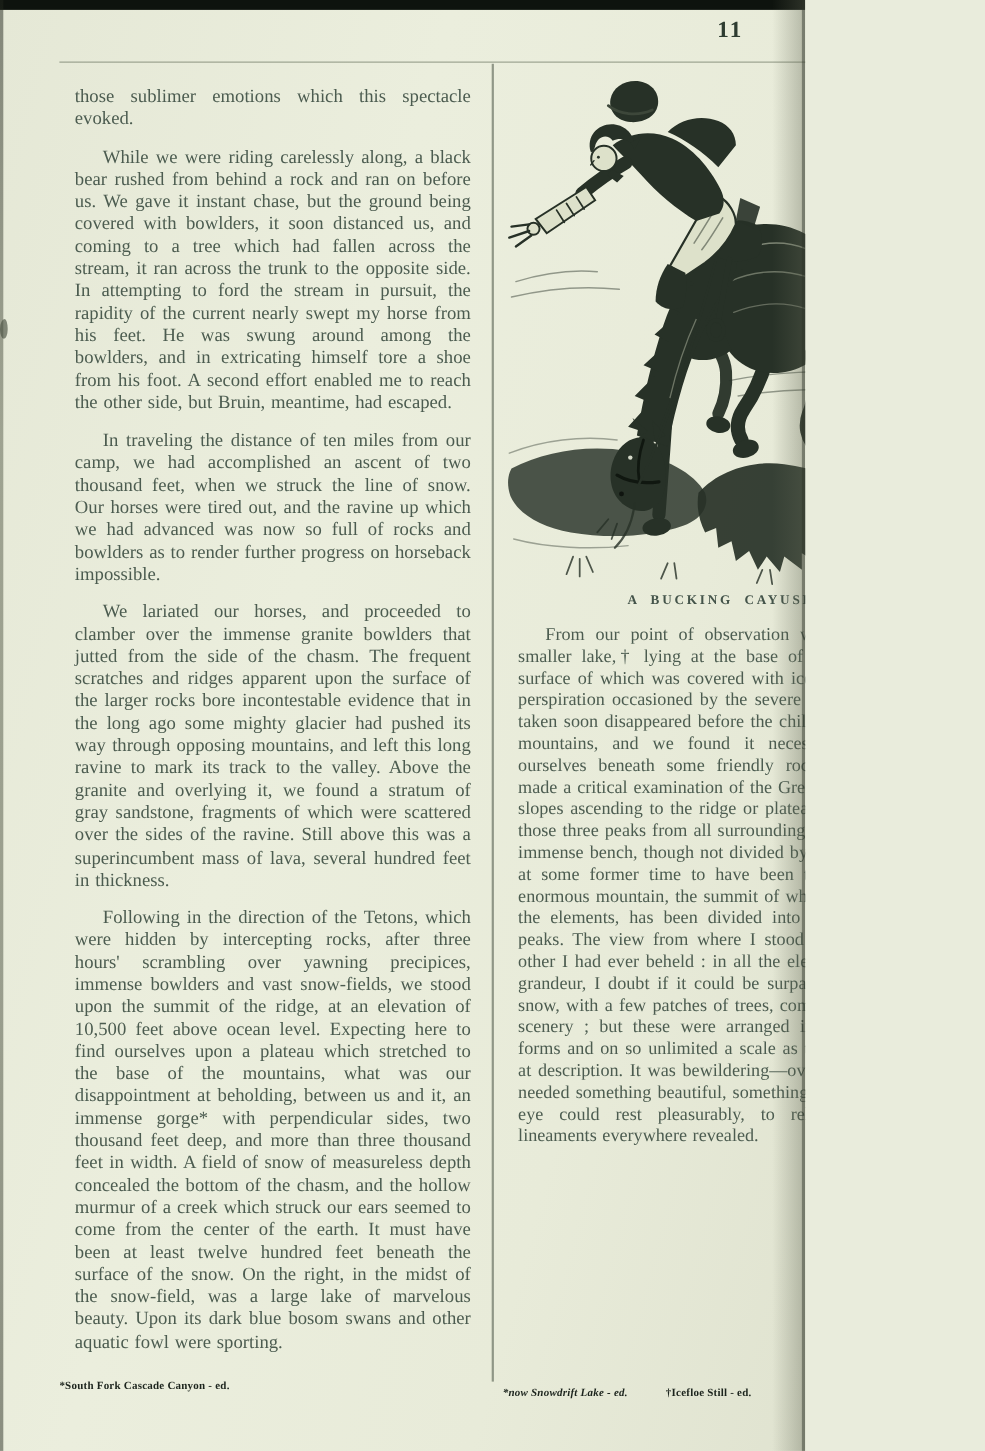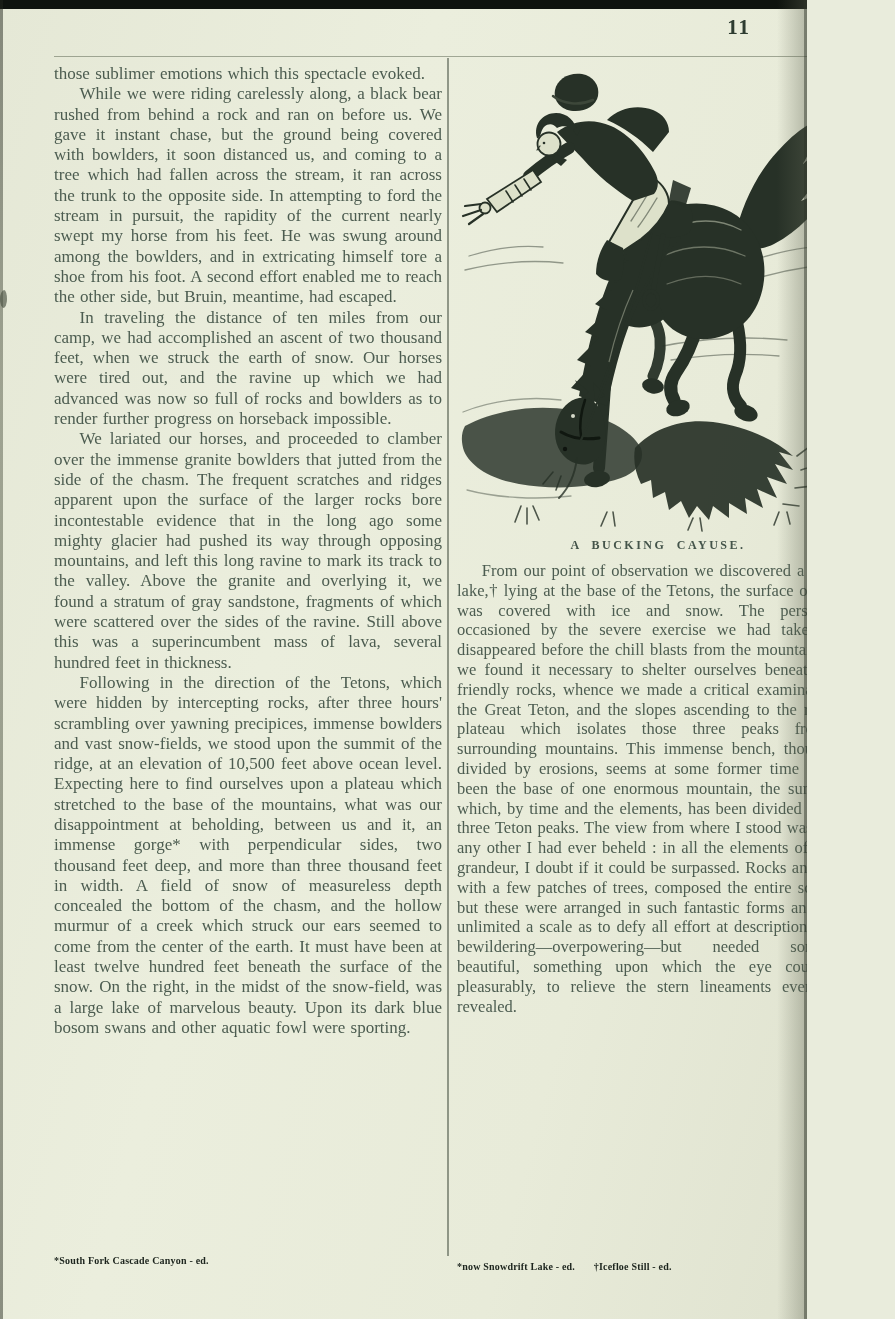--- a/index.html
+++ b/index.html
@@ -3,21 +3,21 @@
 <meta charset="utf-8">
 <style>
   html, body { margin: 0; padding: 0; }
   body {
     width: 895px; height: 1319px;
     font-family: "Liberation Serif", serif;
     background: #e9ecdc;
     overflow: hidden;
   }
   .scan {
-    position: relative; width: 807px; height: 1319px;
+    position: relative; width: 732px; height: 1319px;
     background: linear-gradient(105deg, #e5e8d6 0%, #ebeedd 38%, #e8ebd9 72%, #e0e3d0 100%);
     overflow: hidden;
   }
   .top-bar {
     position: absolute; top: 0; left: 0; width: 100%; height: 9px;
     background: #0e130e;
   }
   .left-edge {
     position: absolute; left: 0; top: 0; width: 3px; height: 100%;
     background: linear-gradient(to bottom, #20251c, #565c4a 30%, #4a5040 70%, #2a2f24);
@@ -46,59 +46,59 @@
     border-top: 1.5px solid rgba(85,95,75,.5);
   }
   .col-divider {
     position: absolute; left: 447px; top: 58px; width: 1.5px; height: 1198px;
     background: rgba(70,80,65,.55);
   }
   .col { position: absolute; }
   .col-left  { left: 54px;  top: 64px; width: 388px; }
   .col-right { left: 457px; top: 60px; width: 402px; }
   .col p {
-    margin: 0; text-align: justify; text-indent: 1.5em;
+    margin: 14px; text-align: justify; text-indent: 1.5em;
     font-size: 17px; line-height: 20.3px;
     color: #4c5c50; word-spacing: .06em;
     -webkit-hyphens: auto; hyphens: auto; font-family: Liberation Serif, serif;
   }
   .col-right p { font-size: 16.5px; line-height: 19.8px; }
   .col p.flush { text-indent: 0; }
   figure { margin: 0 0 6px 0; }
   figure svg { display: block; }
   figcaption {
     text-align: center; font-size: 12px; font-weight: 600;
     letter-spacing: 2.5px; word-spacing: 5px;
     color: #44544a; margin-top: 2px; margin-bottom: 8px;
   }
   .footnote {
     position: absolute; font-size: 10px; font-weight: 700;
     color: #1c241d; letter-spacing: .2px;
   }
   .footnote-left  { left: 54px;  top: 1255px; }
   .footnote-right { left: 457px; top: 1261px; }
-  .footnote-right .fn-1 { margin-right: 16px; }
+  .footnote-right .fn-1 { margin-right: 32px; font-style: italic; }
 </style>
 </head>
 <body>
 
 <div class="scan">
 
   <div class="top-bar"></div>
   <div class="left-edge"></div>
   <div class="blemish"></div>
 
   <div class="page-number">11</div>
   <div class="top-rule"></div>
   <div class="col-divider"></div>
 
   <div class="col col-left">
     <p class="flush">those sublimer emotions which this spectacle evoked.</p>
     <p>While we were riding carelessly along, a black bear rushed from behind a rock and ran on before us. We gave it instant chase, but the ground being covered with bowlders, it soon distanced us, and coming to a tree which had fallen across the stream, it ran across the trunk to the opposite side. In attempting to ford the stream in pursuit, the rapidity of the current nearly swept my horse from his feet. He was swung around among the bowlders, and in extricating himself tore a shoe from his foot. A second effort enabled me to reach the other side, but Bruin, meantime, had escaped.</p>
-    <p>In traveling the distance of ten miles from our camp, we had accomplished an ascent of two thousand feet, when we struck the earth of snow. Our horses were tired out, and the ravine up which we had advanced was now so full of rocks and bowlders as to render further progress on horseback impossible.</p>
+    <p>In traveling the distance of ten miles from our camp, we had accomplished an ascent of two thousand feet, when we struck the line of snow. Our horses were tired out, and the ravine up which we had advanced was now so full of rocks and bowlders as to render further progress on horseback impossible.</p>
     <p>We lariated our horses, and proceeded to clamber over the immense granite bowlders that jutted from the side of the chasm. The frequent scratches and ridges apparent upon the surface of the larger rocks bore incontestable evidence that in the long ago some mighty glacier had pushed its way through opposing mountains, and left this long ravine to mark its track to the valley. Above the granite and overlying it, we found a stratum of gray sandstone, fragments of which were scattered over the sides of the ravine. Still above this was a superincumbent mass of lava, several hundred feet in thickness.</p>
     <p>Following in the direction of the Tetons, which were hidden by intercepting rocks, after three hours' scrambling over yawning precipices, immense bowlders and vast snow-fields, we stood upon the summit of the ridge, at an elevation of 10,500 feet above ocean level. Expecting here to find ourselves upon a plateau which stretched to the base of the mountains, what was our disappointment at beholding, between us and it, an immense gorge* with perpendicular sides, two thousand feet deep, and more than three thousand feet in width. A field of snow of measureless depth concealed the bottom of the chasm, and the hollow murmur of a creek which struck our ears seemed to come from the center of the earth. It must have been at least twelve hundred feet beneath the surface of the snow. On the right, in the midst of the snow-field, was a large lake of marvelous beauty. Upon its dark blue bosom swans and other aquatic fowl were sporting.</p>
   </div>
 
   <div class="footnote footnote-left">*South Fork Cascade Canyon - ed.</div>
 
   <div class="col col-right">
     <figure>
       <svg width="402" height="476" viewBox="0 0 402 476" xmlns="http://www.w3.org/2000/svg">
         <g fill="none" stroke="#273127" stroke-width="1.3" opacity=".45" stroke-linecap="round">

